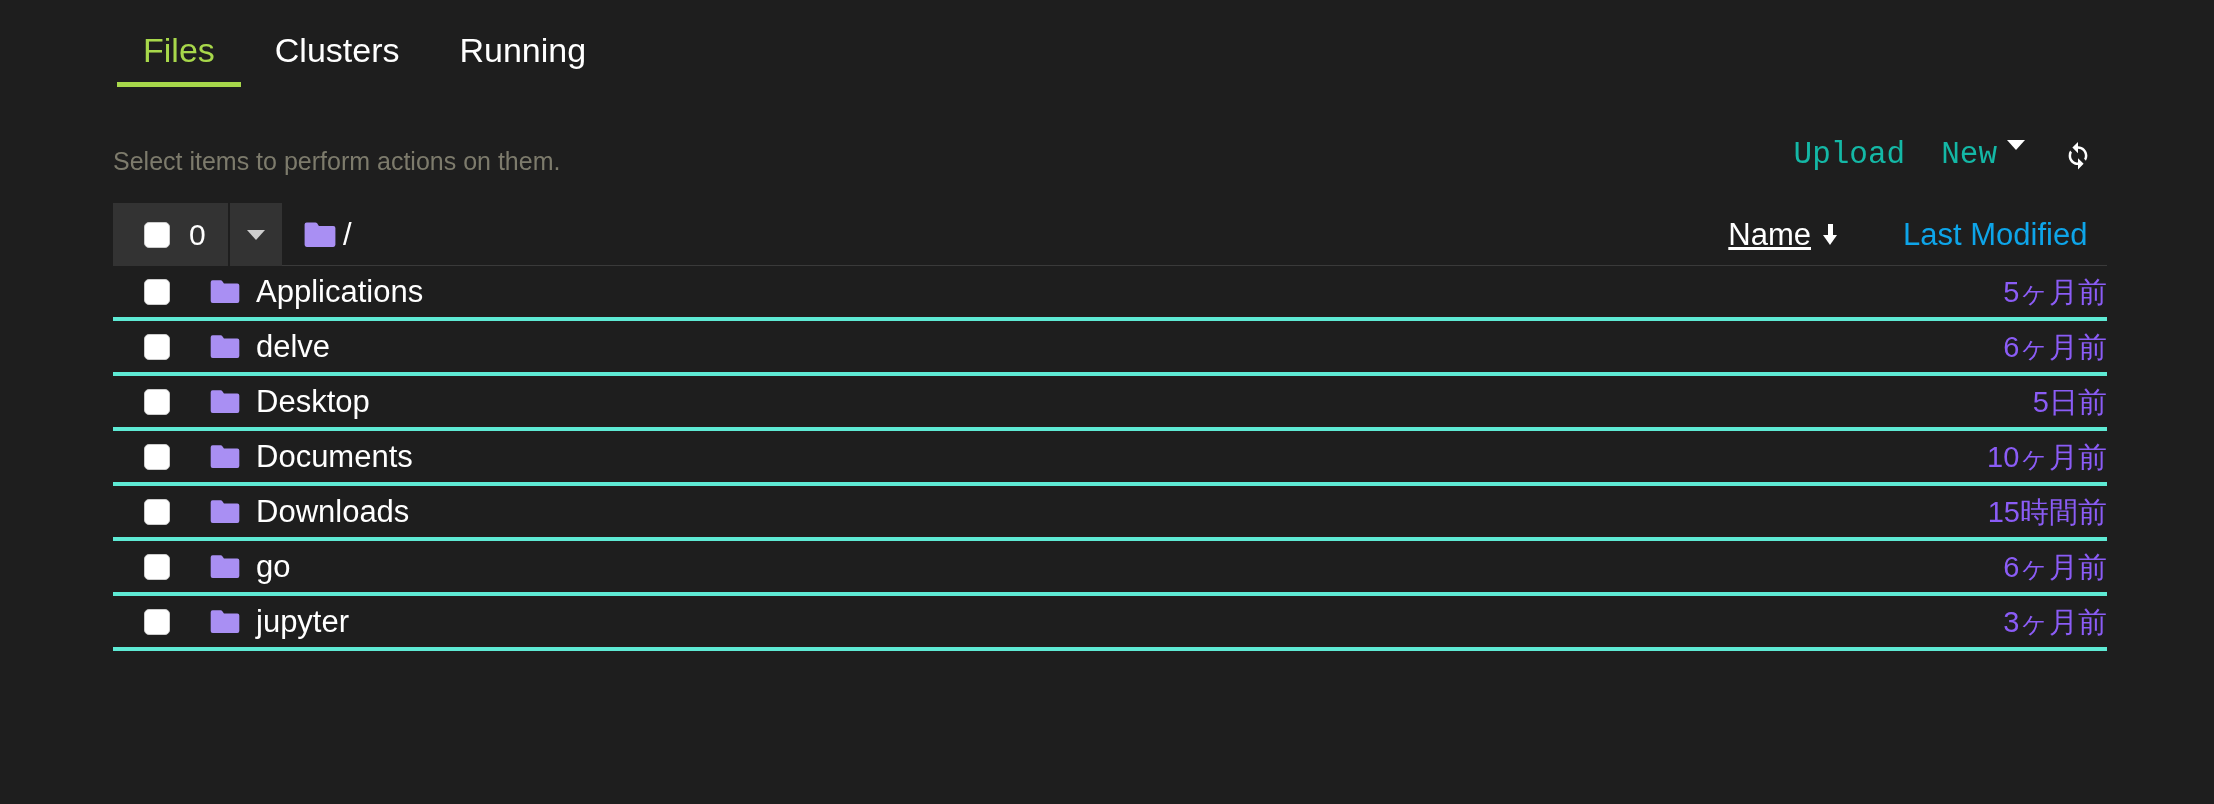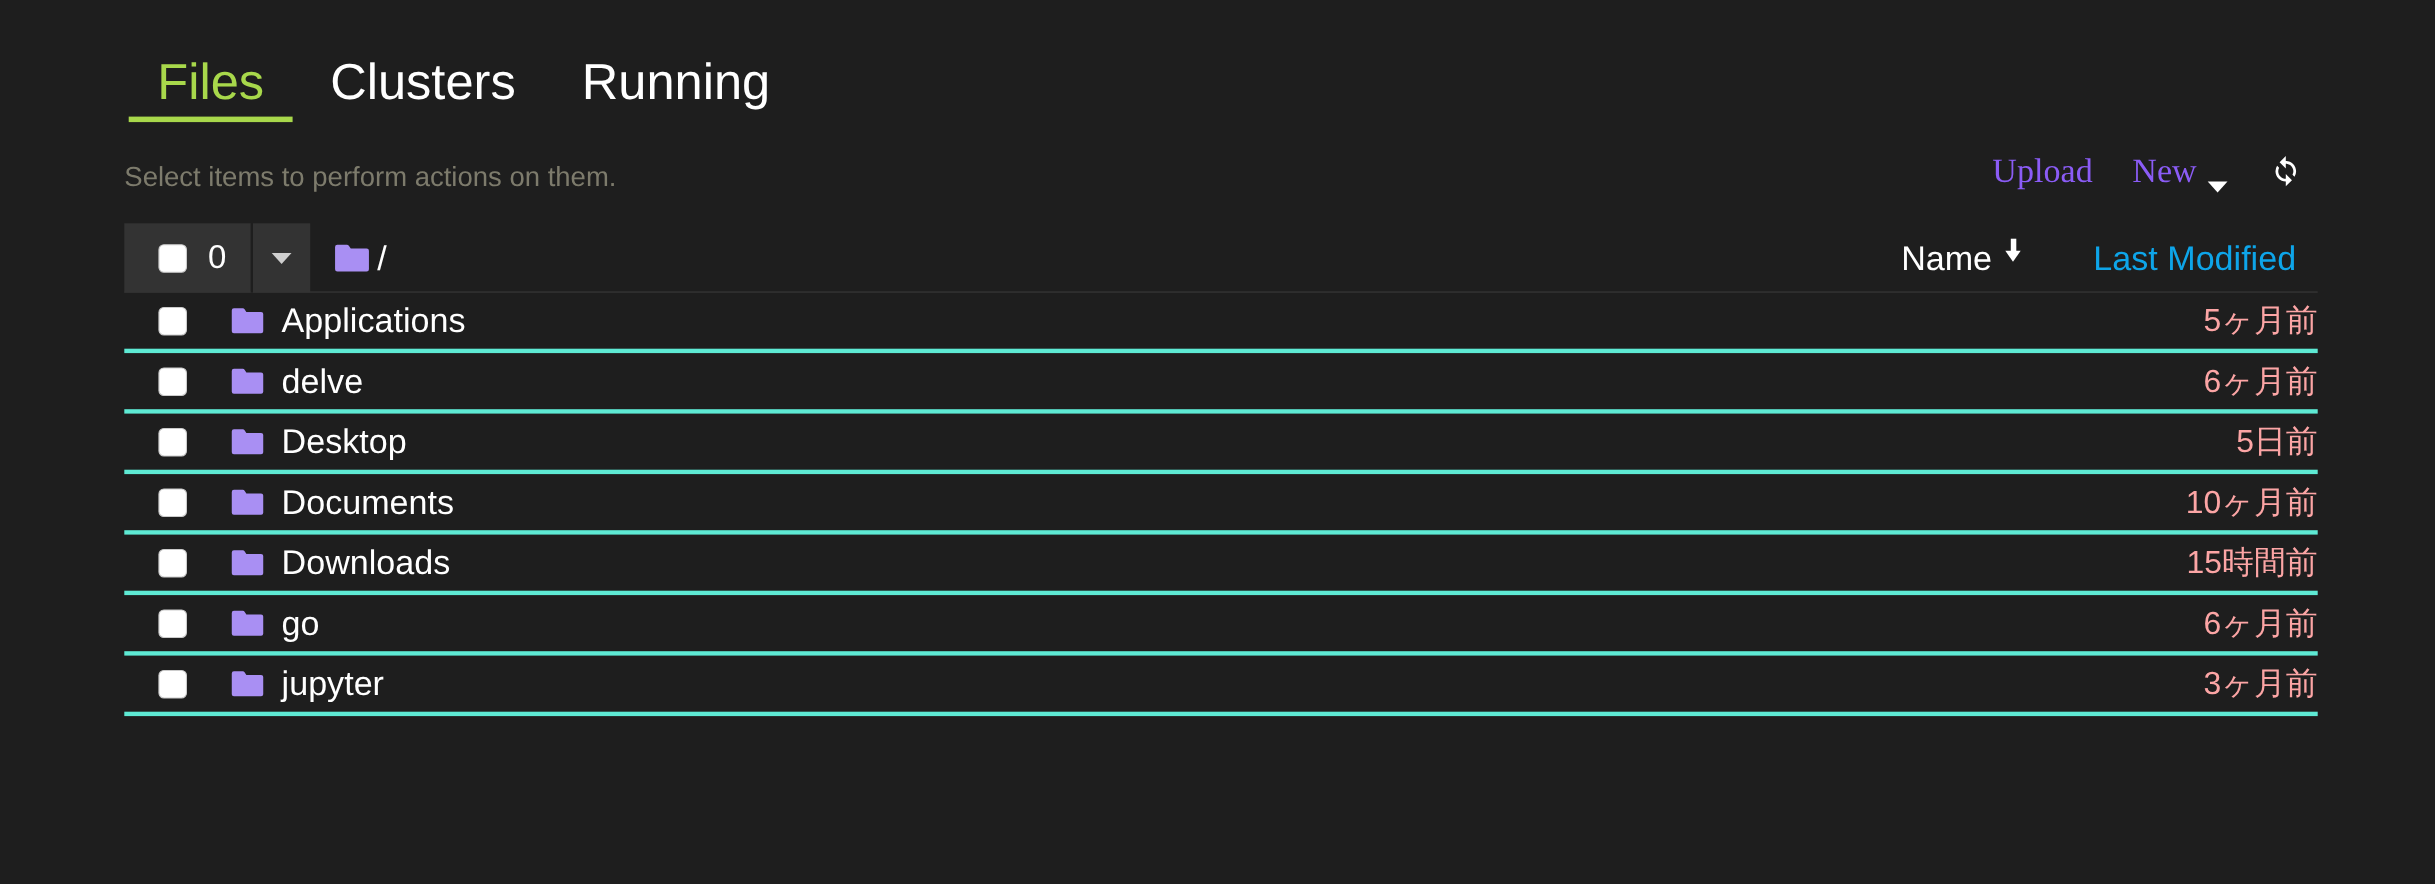--- a/index.html
+++ b/index.html
@@ -23,27 +23,26 @@
     position: absolute;
     left: 113px;
     top: 30px;
     display: flex;
     align-items: flex-end;
     gap: 0;
   }
   .tab {
     position: relative;
     padding: 0 30px 17px 30px;
-    font-size: 46px;
+    font-size: 34px;
     line-height: 40px;
     color: #ffffff;
     white-space: nowrap;
     cursor: pointer;
     text-decoration: none;
-    margin-top: 24px;
   }
   .tab.active { color: #a8d84b; }
   .tab.active::after {
     content: "";
     position: absolute;
     left: 4px;
     right: 4px;
     bottom: 0;
     height: 5px;
     background: #a8d84b;
@@ -69,29 +68,29 @@
     position: absolute;
     right: 107px;
     top: 133px;
     display: flex;
     align-items: center;
     gap: 0;
   }
   .action-btn {
     font-size: 31px;
     line-height: 40px;
-    color: #8b5cf6;
+    color: #14b8a6;
     background: transparent;
     border: none;
     padding: 2px 18px;
     cursor: pointer;
     white-space: nowrap;
-    font-family: Liberation Serif, serif;
-    display: flex;
-    align-items: flex-end;
+    font-family: Liberation Mono, monospace;
+    display: flex;
+    align-items: flex-start;
     gap: 10px;
   }
   .caret {
     display: inline-block;
     width: 0; height: 0;
     border-left: 9px solid transparent;
     border-right: 9px solid transparent;
     border-top: 10px solid #ffffff;
     margin-top: 5px;
   }
@@ -188,25 +187,26 @@
     top: 0;
     height: 63px;
     display: flex;
     align-items: center;
     gap: 0;
   }
   .head-name {
     font-size: 31px;
     color: #ffffff;
     display: flex;
-    align-items: flex-start;
+    align-items: center;
     gap: 12px;
     cursor: pointer;
     padding-right: 66px;
     white-space: nowrap;
+    text-decoration: underline;
   }
   .head-mod {
     font-size: 31px;
     color: #0ea5e9;
     cursor: pointer;
     white-space: nowrap;
     width: 204px;
     text-align: left;
   }
   .sort-arrow {
@@ -261,21 +261,21 @@
     color: #ffffff;
     white-space: nowrap;
     cursor: pointer;
     text-decoration: none;
   }
   .row-mod {
     position: absolute;
     right: 0;
     font-size: 29px;
     line-height: 36px;
-    color: #fca5a5;
+    color: #8b5cf6;
     white-space: nowrap;
   }
 
   .folder-ic { display: block; }
 </style>
 </head>
 <body>
 
 <div class="page">
 

